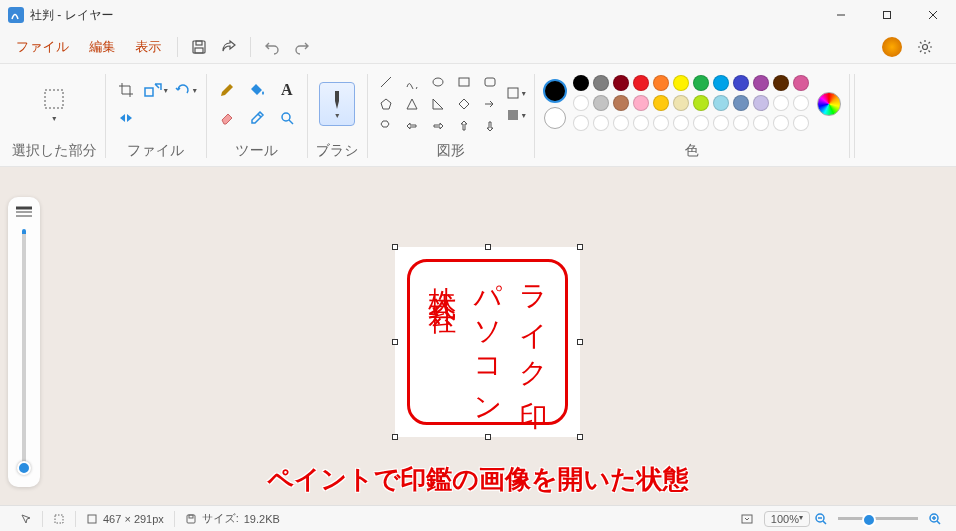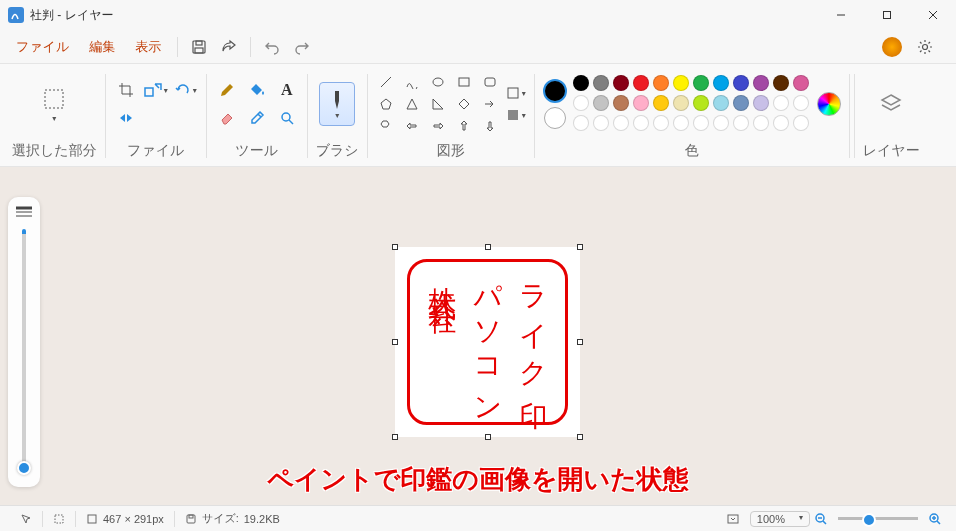--- a/index.html
+++ b/index.html
@@ -104,21 +104,21 @@
   font-size: 26px; color: #e60000; font-weight: bold; text-shadow: 1px 1px 0 #fff, -1px -1px 0 #fff, 1px -1px 0 #fff, -1px 1px 0 #fff;
   font-family: "MS Gothic","Yu Gothic",sans-serif;
 }
 
 
 .status-bar { height: 26px; background: #f7f7f7; border-top: 1px solid #e0e0e0;
   display: flex; align-items: center; padding: 0 10px; font-size: 11px; color: #555; }
 .status-item { display: flex; align-items: center; gap: 5px; padding: 0 10px; }
 .status-sep { width: 1px; height: 16px; background: #ddd; }
 .status-bar .right { margin-left: auto; display: flex; align-items: center; }
-.zoom-box { display: flex; align-items: flex-start; gap: 14px; border: 1px solid #ccc; border-radius: 4px; padding: 1px 6px; }
+.zoom-box { display: flex; align-items: flex-start; gap: 0; border: 1px solid #ccc; border-radius: 4px; padding: 1px 6px; }
 .zoom-slider { width: 80px; height: 3px; background: #bbb; position: relative; margin: 0 6px; }
 .zoom-slider::after { content:""; position: absolute; left: 30%; top: -4px; width: 10px; height: 10px; border-radius: 50%; background: #2a8de0; border: 2px solid #fff; }
 
 svg { display: block; }
 </style>
 </head>
 <body>
 
 <div class="title-bar">
   <svg class="title-bar-icon" viewBox="0 0 16 16">
@@ -429,31 +429,20 @@
           <div class="color-wheel"></div>
         </div>
       </div>
     </div>
     <div class="ribbon-group-label">色</div>
   </div>
   <div class="ribbon-sep"></div>
 
   <div class="ribbon-sep"></div>
 
-  <div class="ribbon-group">
-    <div class="ribbon-group-body">
-      <div class="right-group-icon">
-        <svg width="26" height="26" viewBox="0 0 26 26" fill="none" stroke="#888" stroke-width="1.5">
-            <path d="M13 4l9 5-9 5-9-5z"></path>
-            <path d="M4 14l9 5 9-5"></path>
-          </svg>
-      </div>
-    </div>
-    <div class="ribbon-group-label">レイヤー</div>
-  </div>
 </div>
 
 <div class="workspace">
   <div class="thickness-widget">
     <svg width="20" height="14" viewBox="0 0 20 14">
         <path d="M2 3h16M2 7h16M2 11h16" stroke="#444" stroke-width="1"></path>
         <path d="M2 3h16" stroke="#444" stroke-width="3"></path>
       </svg>
     <div class="slider-track">
       <div class="slider-thumb"></div>

